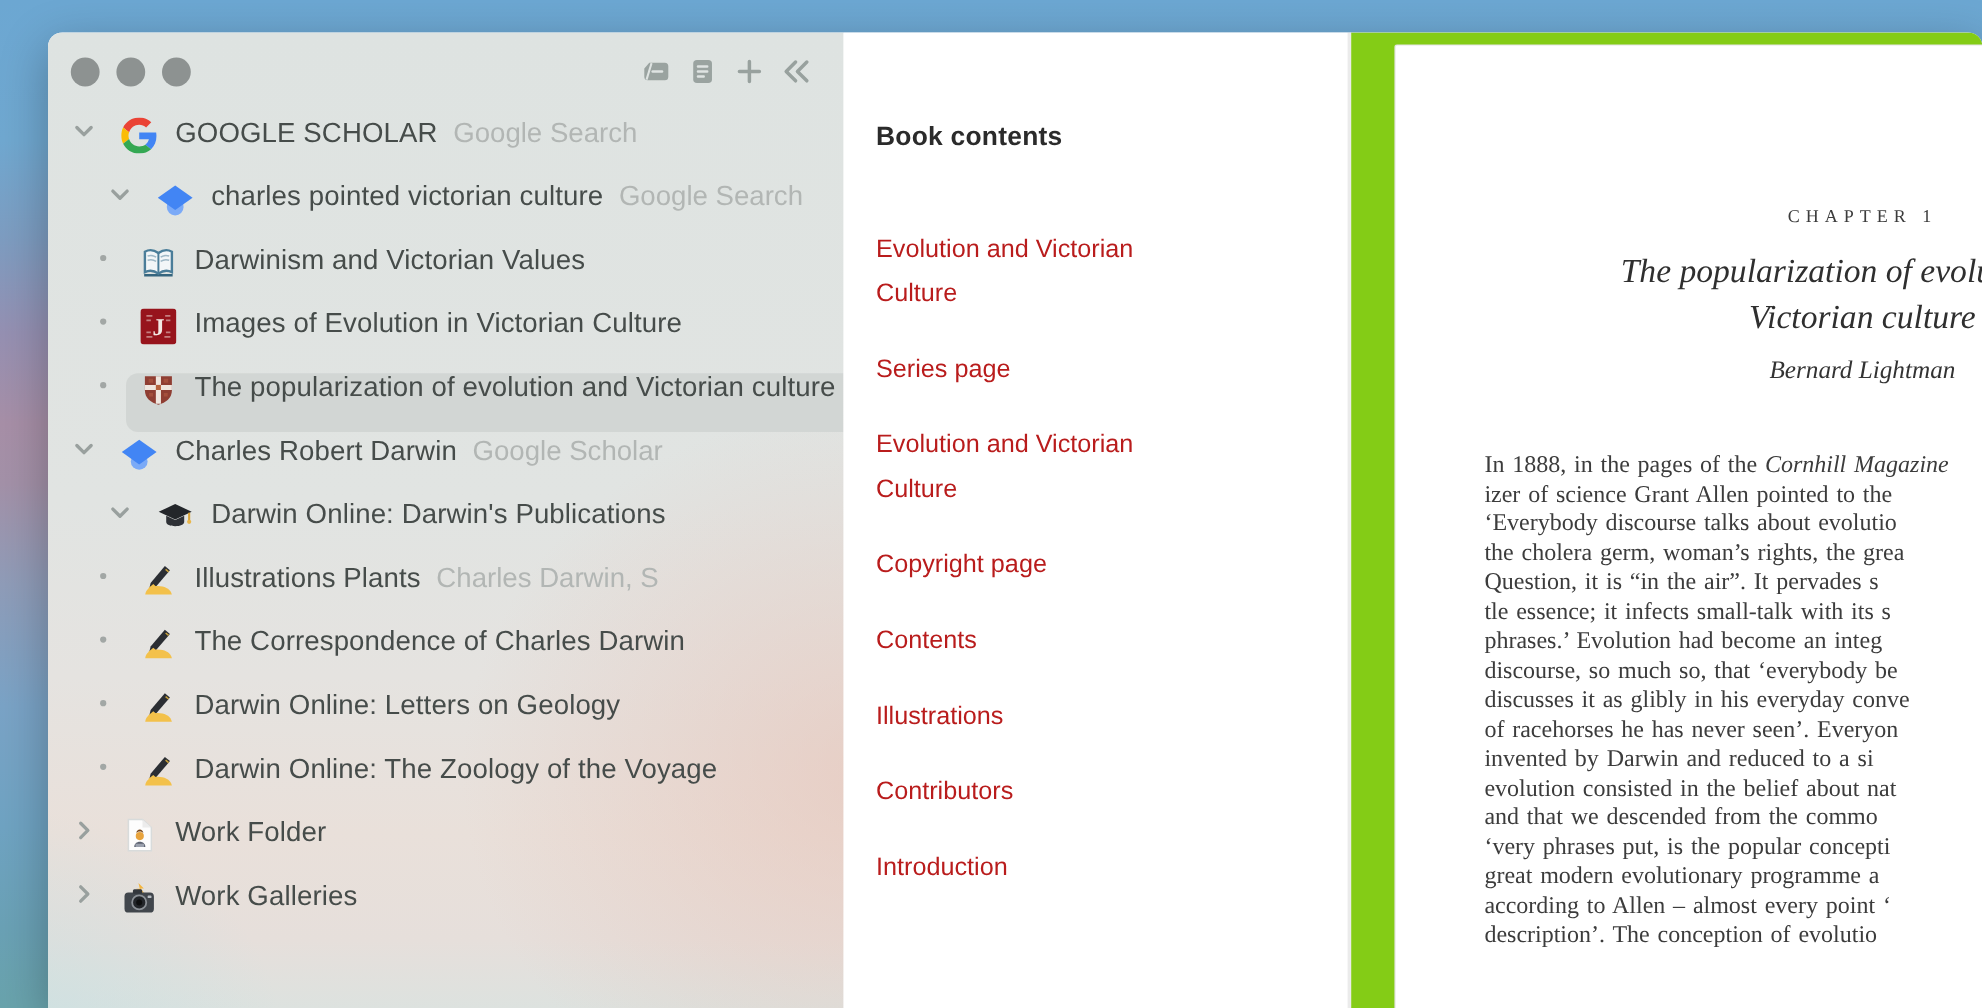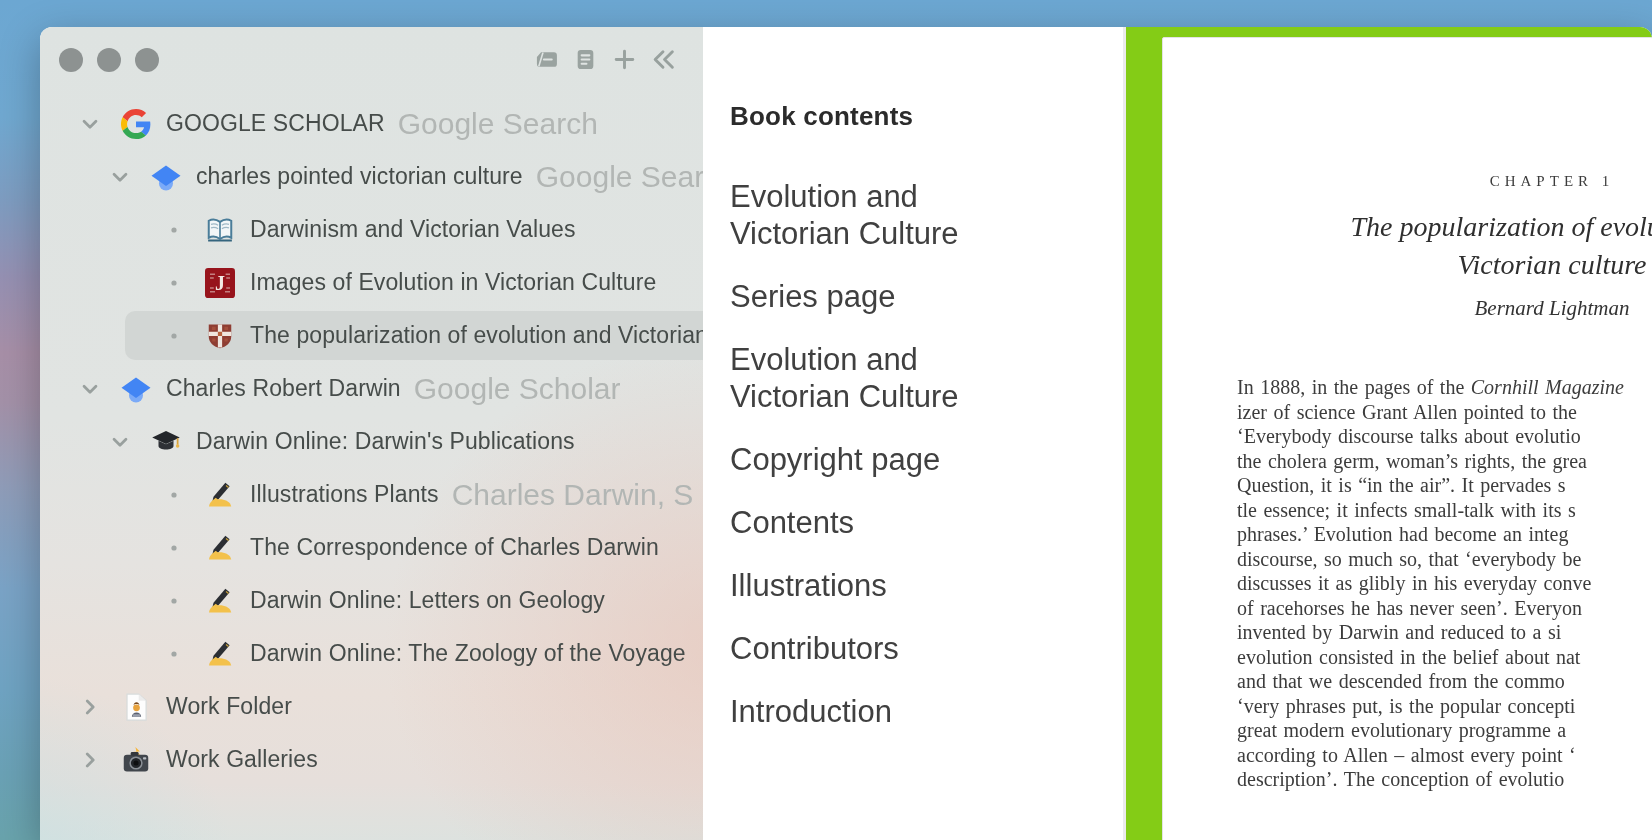--- a/index.html
+++ b/index.html
@@ -13,36 +13,36 @@
     background:
       radial-gradient(520px 470px at 103% 76%, rgba(231,194,182,.60), rgba(231,194,182,0) 65%),
       radial-gradient(380px 320px at -6% 104%, rgba(199,224,226,.75), rgba(199,224,226,0) 62%),
       linear-gradient(180deg,#dee3e1 0%,#e1e4e2 48%,#e5e3e0 66%,#e9e0da 82%,#e6dfdb 93%,#dde2df 100%);}
   .traffic{position:absolute;top:21px;left:19px;display:flex;gap:14px;}
   .traffic .light{width:24px;height:24px;border-radius:50%;background:#8d9291;}
   .side-toolbar{position:absolute;top:19px;right:26px;display:flex;gap:12px;align-items:center;}
   .tool-btn{width:27px;height:27px;display:flex;align-items:center;justify-content:center;}
   .tool-btn svg{width:25px;height:25px;}
   .tree{position:absolute;top:70px;left:0;right:0;}
-  .tree-row{position:relative;height:53px;display:flex;align-items:center;white-space:nowrap;overflow:hidden;margin-left:20px;}
+  .tree-row{position:relative;height:53px;display:flex;align-items:flex-start;white-space:nowrap;overflow:hidden;}
   .tree-row .expander{width:24px;height:24px;flex:0 0 24px;margin-right:18px;display:flex;align-items:center;justify-content:center;z-index:1;}
   .tree-row .favicon{width:32px;height:32px;flex:0 0 32px;margin-right:14px;display:flex;align-items:center;justify-content:center;z-index:1;}
   .tree-row .favicon svg{width:30px;height:30px;}
   .tree-row .label{font-size:23px;font-weight:500;color:#464c4a;letter-spacing:.1px;z-index:1;}
-  .tree-row .secondary{font-size:30px;color:#b2b6b4;margin-left:13px;z-index:1;}
+  .tree-row .secondary{font-size:23px;color:#b2b6b4;margin-left:13px;z-index:1;}
   .tree-row.lvl0{padding-left:18px;}
   .tree-row.lvl1{padding-left:48px;}
-  .tree-row.lvl2{padding-left:102px;}
+  .tree-row.lvl2{padding-left:34px;}
   .tree-row.selected::before{content:"";position:absolute;left:65px;right:0;top:2px;bottom:2px;
     background:#d2d6d4;border-radius:10px 0 0 10px;}
   
   .contents-panel{position:absolute;left:663px;top:0;width:420px;bottom:0;background:#fff;
     padding:74px 0 0 27px;box-sizing:border-box;overflow:hidden;}
-  .contents-title{font-size:26px;font-weight:700;color:#2b2b2b;letter-spacing:.2px;margin-bottom:46px;}
-  .contents-item{font-size:31px;color:#404040;line-height:37px;width:265px;margin-bottom:26px;cursor:pointer;}
+  .contents-title{font-size:22px;font-weight:700;color:#2b2b2b;letter-spacing:.2px;margin-bottom:62px;}
+  .contents-item{font-size:21px;color:#b91c1c;line-height:37px;width:265px;margin-bottom:26px;cursor:pointer;}
   .v-divider{position:absolute;left:1083px;top:0;width:3px;bottom:0;background:#ebebeb;}
   
   .reader-panel{position:absolute;left:1086px;top:0;right:0;bottom:0;background:#84cc16;overflow:hidden;}
   .book-page{position:absolute;left:36px;top:10px;width:780px;height:860px;background:#fff;
     border:1.5px solid #e3e3e3;border-radius:2px;box-sizing:border-box;
     font-family:"Liberation Serif",serif;color:#3a3a3a;}
   .page-head{margin-left:74px;width:630px;text-align:center;}
   .chapter-label{margin-top:135px;font-size:15px;letter-spacing:5px;color:#3c3c3c;}
   .page-title{margin-top:18px;font-style:italic;font-size:28px;line-height:38px;color:#2f2f2f;}
   .page-author{margin-top:12px;font-style:italic;font-size:21px;color:#333;}

